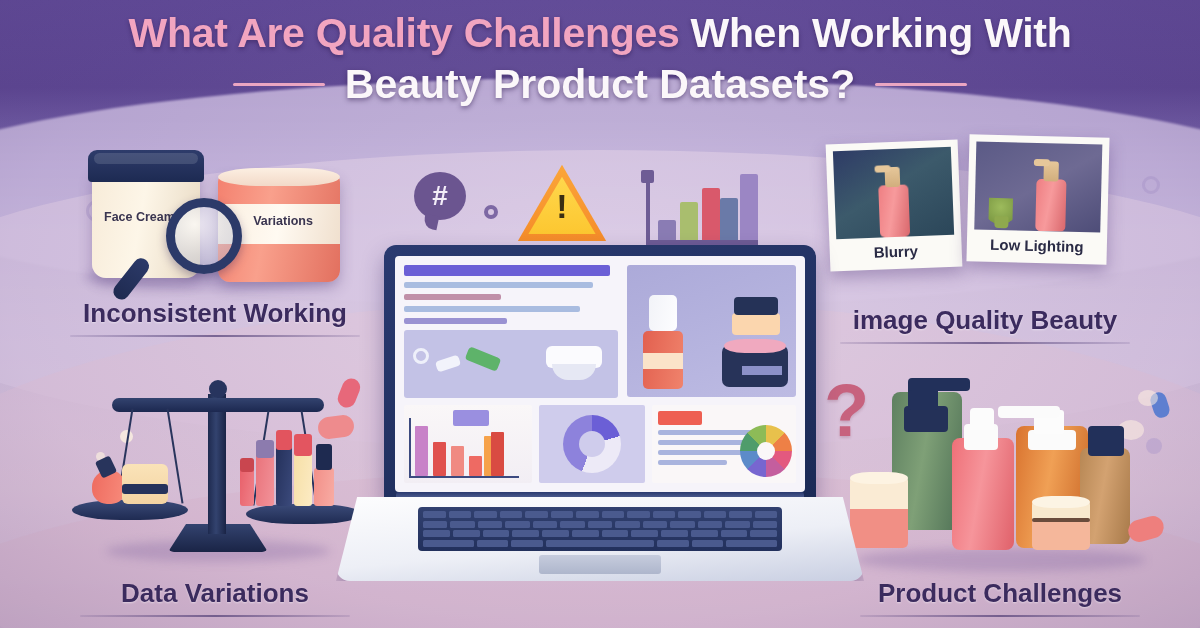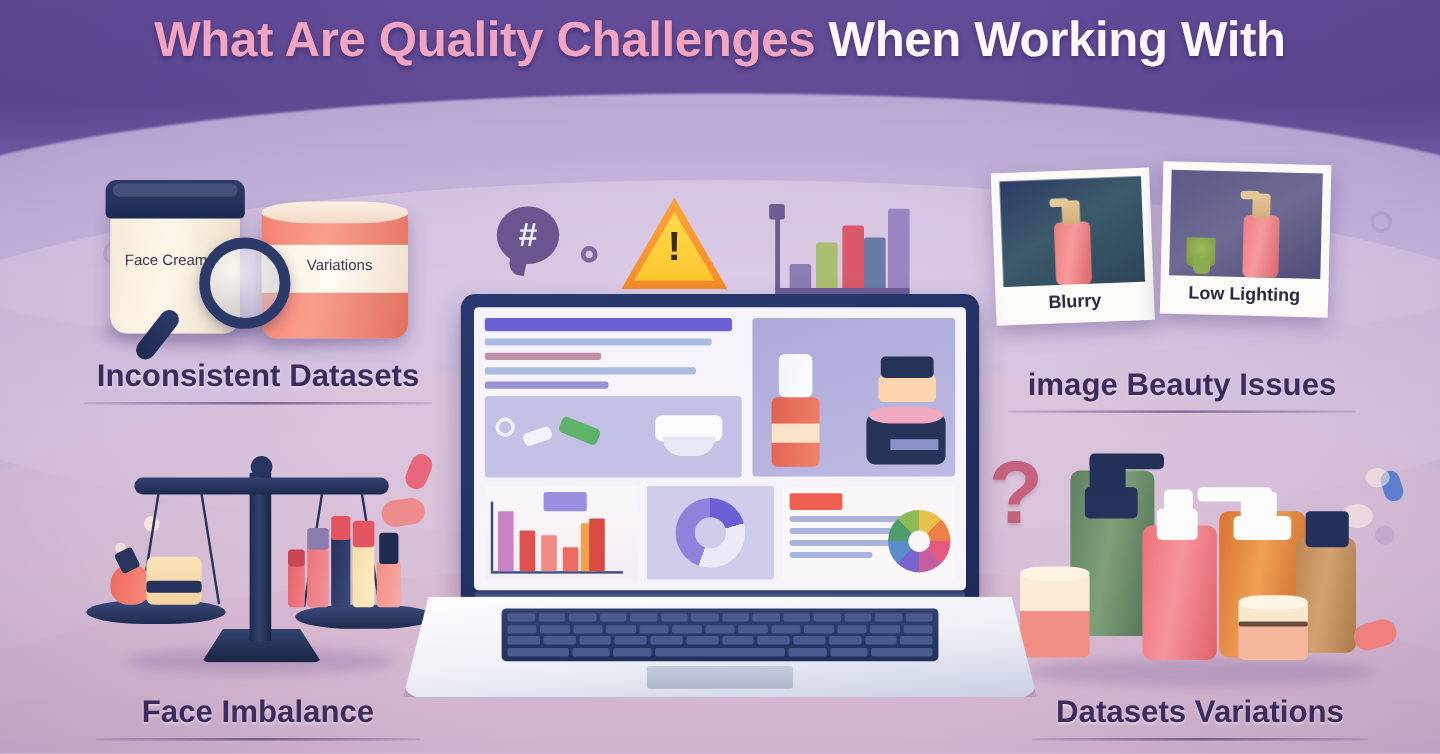--- a/index.html
+++ b/index.html
@@ -52,21 +52,21 @@
 
   
   #jars { left:78px; top:142px; width:300px; height:150px; }
   #jar1 { position:absolute; left:14px; top:26px; width:108px; height:110px;
           background:linear-gradient(100deg,#F7EBD8 0%,#FDF6E8 45%,#E8D9C2 100%);
           border-radius:10px 10px 14px 14px; }
   #jar1lid { position:absolute; left:10px; top:8px; width:116px; height:32px;
              background:linear-gradient(180deg,#2E3C6B,#1D2A52); border-radius:9px 9px 4px 4px; }
   #jar1lid:after { content:""; position:absolute; left:6px; top:3px; width:104px; height:11px;
              background:rgba(255,255,255,.13); border-radius:8px; }
-  .jarlabel { position:absolute; font-size:12.5px; color:#3A3550; font-weight:400; line-height:15px; }
+  .jarlabel { position:absolute; font-size:12.5px; color:#3A3550; font-weight:700; line-height:15px; }
   #jar1txt { left:26px; top:68px; width:86px; }
   #jar2 { position:absolute; left:140px; top:32px; width:122px; height:108px;
           background:linear-gradient(100deg,#F4816F 0%,#F9A08C 40%,#E2705F 100%);
           border-radius:8px 8px 12px 12px; }
   #jar2band { position:absolute; left:140px; top:62px; width:122px; height:40px;
           background:linear-gradient(100deg,#FBEFE0,#FFFAF2 50%,#F0E0CE); }
   #jar2top { position:absolute; left:140px; top:26px; width:122px; height:18px;
           background:linear-gradient(180deg,#FCEFE2,#F2D9C8); border-radius:40%/60%; }
   #jar2txt { left:155px; top:72px; width:100px; text-align:center; }
   #mag-glass { position:absolute; left:88px; top:56px; width:76px; height:76px; border-radius:50%;
@@ -219,37 +219,42 @@
   <div class="conf" style="left:1142px;top:176px;width:18px;height:18px;border:3px solid rgba(150,130,190,.28);background:transparent"></div>
   <div class="conf" style="left:340px;top:378px;width:18px;height:30px;border-radius:9px;background:#E7687A;transform:rotate(22deg)"></div>
   <div class="conf" style="left:318px;top:416px;width:36px;height:22px;border-radius:11px;background:#EE8B8D;transform:rotate(-8deg)"></div>
   <div class="conf" style="left:1152px;top:392px;width:16px;height:26px;border-radius:8px;background:#5E7FD0;transform:rotate(-18deg)"></div>
   <div class="conf" style="left:1146px;top:438px;width:16px;height:16px;background:rgba(160,140,200,.35)"></div>
 
   <div class="header">
     <div class="title-line t1">
       <span class="hl">What Are Quality Challenges</span><span class="wh"> When Working With</span>
     </div>
+    <div class="title-line t2">
+      <span class="dash"></span>
+      <span>Beauty Product Datasets?</span>
+      <span class="dash"></span>
+    </div>
   </div>
 
   <div class="art" id="jars">
     <div class="el-shadow" style="left:6px;top:122px;width:250px;height:26px;"></div>
     <div id="jar1" class="shadowed"></div>
     <div id="jar1lid"></div>
     <div class="jarlabel" id="jar1txt">Face Cream</div>
     <div id="jar2" class="shadowed"></div>
     <div id="jar2band"></div>
     <div id="jar2top"></div>
     <div class="jarlabel" id="jar2txt">Variations</div>
     <div id="mag-handle"></div>
     <div id="mag-glass"></div>
   </div>
 
   <div class="cap" id="cap-tl">
-    <div class="ctext">Inconsistent Datasets</div>
+    <div class="ctext">Inconsistent Working</div>
     <div class="cline"></div>
   </div>
 
   <div class="art" id="bubble">
     <div id="hashglyph">#</div>
   </div>
   <div class="art" id="dot-small"></div>
 
   <div class="art" id="warn">
     <div class="tri"></div>
@@ -278,21 +283,21 @@
     <div class="pola" id="pola2">
       <div class="ph">
         <div class="plant"></div>
         <div class="minibottle" style="left:60%"></div>
       </div>
       <div class="plabel">Low Lighting</div>
     </div>
   </div>
 
   <div class="cap" id="cap-tr">
-    <div class="ctext">image Beauty Issues</div>
+    <div class="ctext">image Quality Beauty</div>
     <div class="cline"></div>
   </div>
 
   <div class="art" id="laptop">
     <div id="lid">
       <div id="screen">
         <div class="srow">
           <div id="sc-left">
             <div class="tbar" style="width:96%;background:#6B5FD6;height:11px"></div>
             <div class="tbar" style="width:88%;background:#A9BCE0;height:6px"></div>
@@ -430,21 +435,21 @@
     <div class="pi" style="left:186px;top:68px;width:18px;height:18px;background:#8C7BAE"></div>
     <div class="pi" style="left:206px;top:74px;width:16px;height:60px;background:linear-gradient(100deg,#24305A,#3B4A7C)"></div>
     <div class="pi" style="left:206px;top:58px;width:16px;height:20px;background:#E2545E"></div>
     <div class="pi" style="left:224px;top:80px;width:18px;height:54px;background:linear-gradient(100deg,#F6DFA6,#FCEBC4)"></div>
     <div class="pi" style="left:224px;top:62px;width:18px;height:22px;background:#E35560"></div>
     <div class="pi" style="left:244px;top:96px;width:20px;height:38px;background:linear-gradient(100deg,#F28F88,#F8ACA4)"></div>
     <div class="pi" style="left:246px;top:72px;width:16px;height:26px;background:#1E2A50"></div>
   </div>
 
   <div class="cap" id="cap-bl">
-    <div class="ctext">Face Imbalance</div>
+    <div class="ctext">Data Variations</div>
     <div class="cline"></div>
   </div>
 
   <div class="art" id="prods">
     <div id="q-mark">?</div>
     <div class="heartdot" style="left:292px;top:18px;width:20px;height:16px;"></div>
     <div class="heartdot" style="left:272px;top:48px;width:26px;height:20px;"></div>
     <div class="el-shadow" style="left:10px;top:176px;width:290px;height:24px;"></div>
 
     <div class="pb" style="left:46px;top:20px;width:70px;height:138px;background:linear-gradient(100deg,#5E8060,#7FA077 45%,#4E7055)"></div>
@@ -468,17 +473,17 @@
     <div class="pb" style="left:4px;top:100px;width:58px;height:12px;background:#FDF3E2;border-radius:40%/60%"></div>
 
     <div class="pb" style="left:186px;top:128px;width:58px;height:50px;background:linear-gradient(180deg,#F8E9CE 0%,#F8E9CE 40%,#F5B79B 40%,#F5B79B 100%);border-radius:5px"></div>
     <div class="pb" style="left:186px;top:124px;width:58px;height:12px;background:#FCF4E4;border-radius:40%/60%"></div>
     <div class="pb" style="left:186px;top:146px;width:58px;height:4px;background:#6A4C3C"></div>
 
     <div class="pb" style="left:282px;top:146px;width:36px;height:22px;border-radius:11px;background:#EE7F7D;transform:rotate(-16deg)"></div>
   </div>
 
   <div class="cap" id="cap-br">
-    <div class="ctext">Datasets Variations</div>
+    <div class="ctext">Product Challenges</div>
     <div class="cline"></div>
   </div>
 
 </div>
 
 </body></html>

